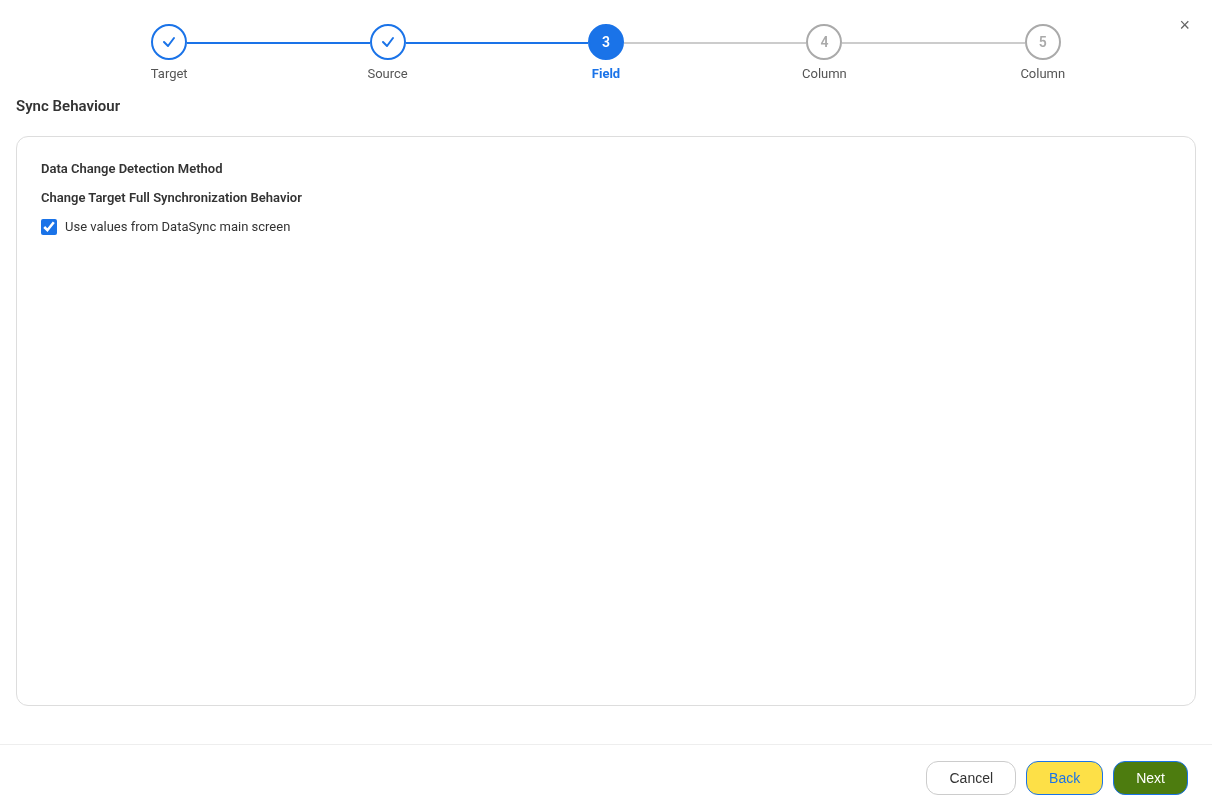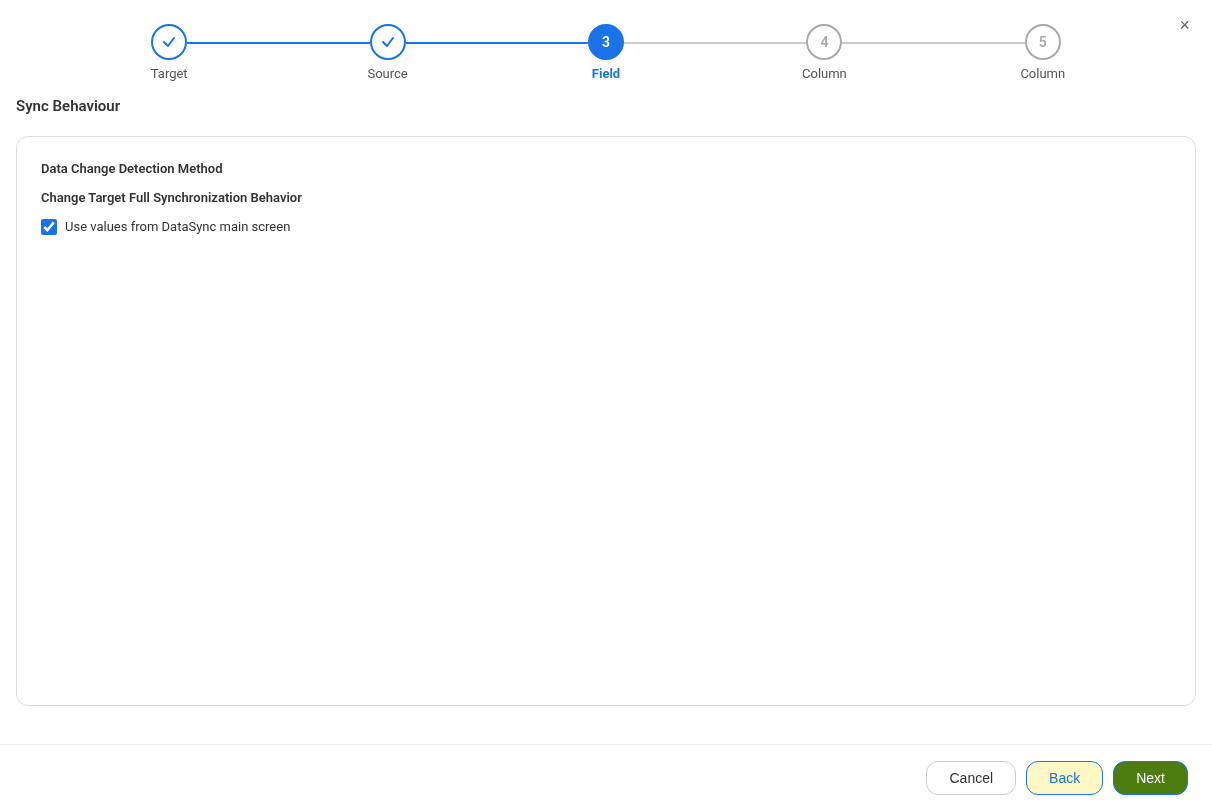--- a/index.html
+++ b/index.html
@@ -190,21 +190,21 @@
       cursor: pointer;
       font-weight: 500;
       border: 1px solid transparent;
     }
     .btn-cancel {
       background: #fff;
       border-color: #ccc;
       color: #333;
     }
     .btn-back {
-      background: #fef9c3;
+      background: #fde047;
       border-color: #1a73e8;
       color: #1a73e8;
     }
     .btn-next {
       background: #4d7c0f;
       border-color: #1a73e8;
       color: #fff;
     }
   </style>
 </head>

